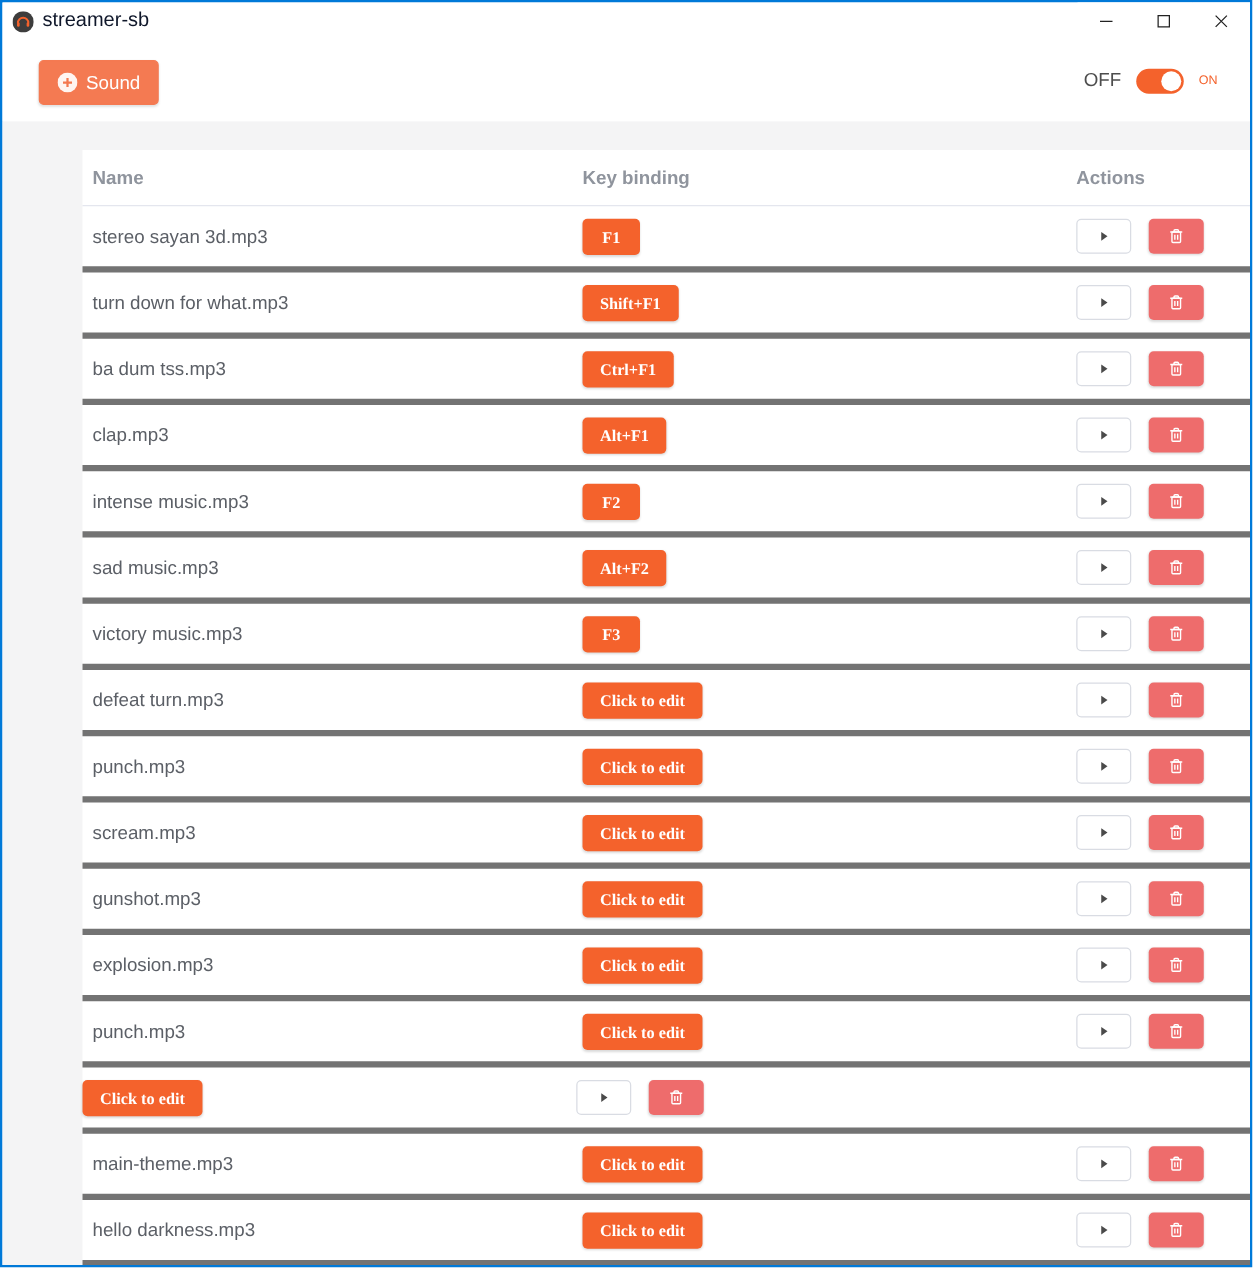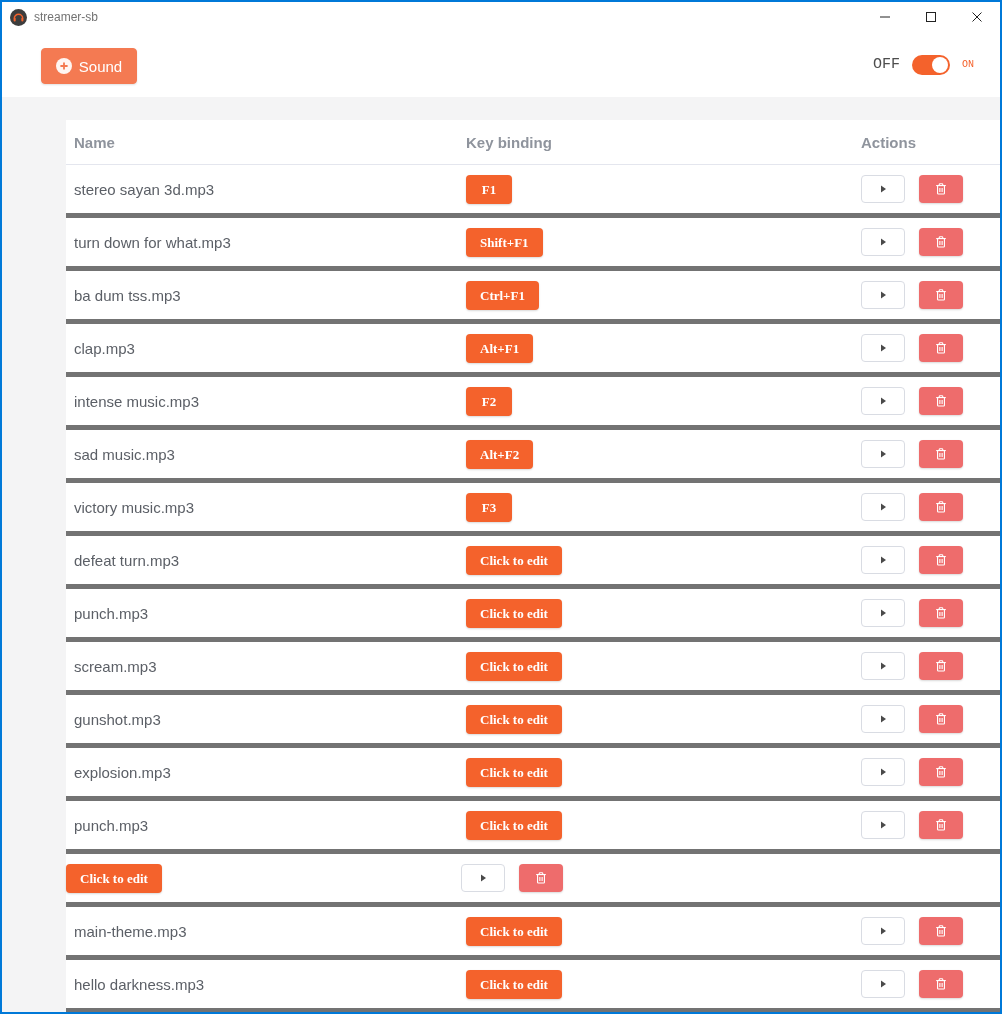--- a/index.html
+++ b/index.html
@@ -11,28 +11,28 @@
     --row-text:#5b5f66;
     --content-background:#f4f4f5;
   }
   *{box-sizing:border-box;margin:0;padding:0;}
   html,body{width:1002px;height:1014px;overflow:hidden;}
   body{font-family:"Liberation Sans","DejaVu Sans",sans-serif;background:#fff;}
   .window{width:1002px;height:1014px;border:2px solid var(--window-border);background:#fff;display:flex;flex-direction:column;}
   
   .titlebar{height:30px;background:#fff;display:flex;align-items:center;flex:0 0 auto;}
   .app-icon{width:17px;height:17px;margin-left:8px;flex:0 0 auto;}
-  .titlebar-title{margin-left:7px;font-size:12px;color:#737373;flex:1 1 auto;}
+  .titlebar-title{margin-left:7px;font-size:16px;color:#0f172a;flex:1 1 auto;}
   .win-controls{display:flex;height:100%;}
   .win-btn{width:46px;height:100%;display:flex;align-items:center;justify-content:center;background:#fff;border:none;cursor:default;}
   .win-btn svg{display:block;}
   
   .toolbar{height:65px;background:#fff;position:relative;flex:0 0 auto;}
-  .sound-btn{position:absolute;left:29px;top:16px;width:96px;height:36px;background:var(--sound-button);border:1px solid var(--sound-button);border-radius:4px;color:#fff;font-size:15px;font-family:inherit;display:flex;align-items:center;justify-content:center;gap:7px;box-shadow:0 1px 2px rgba(0,0,0,.12);margin-left:10px;}
-  .toggle-group{position:absolute;right:26px;top:0;height:65px;display:flex;align-items:center;gap:12px;font-family:Liberation Mono, monospace;}
+  .sound-btn{position:absolute;left:29px;top:16px;width:96px;height:36px;background:var(--sound-button);border:1px solid var(--sound-button);border-radius:4px;color:#fff;font-size:15px;font-family:inherit;display:flex;align-items:center;justify-content:center;gap:7px;box-shadow:0 1px 2px rgba(0,0,0,.12);}
+  .toggle-group{position:absolute;right:26px;top:0;height:65px;display:flex;align-items:center;gap:12px;}
   .toggle-off{font-size:15px;color:#4d4d4d;}
   .toggle-on{font-size:10px;color:var(--accent-orange);}
   .switch{width:38px;height:20px;border-radius:10px;background:var(--accent-orange);position:relative;cursor:pointer;}
   .switch .knob{position:absolute;top:2px;left:20px;width:16px;height:16px;border-radius:50%;background:#fff;}
   
   .content{flex:1 1 auto;background:var(--content-background);padding:23px 28px 0 28px;overflow:hidden;}
   .table{width:942px;background:#fff;margin-left:36px;}
   .thead{display:flex;height:45px;align-items:center;border-bottom:1px solid #e4e6ee;}
   .col{font-size:15px;font-weight:bold;color:var(--header-text);}
   .col-name{width:400px;padding-left:8px;}

